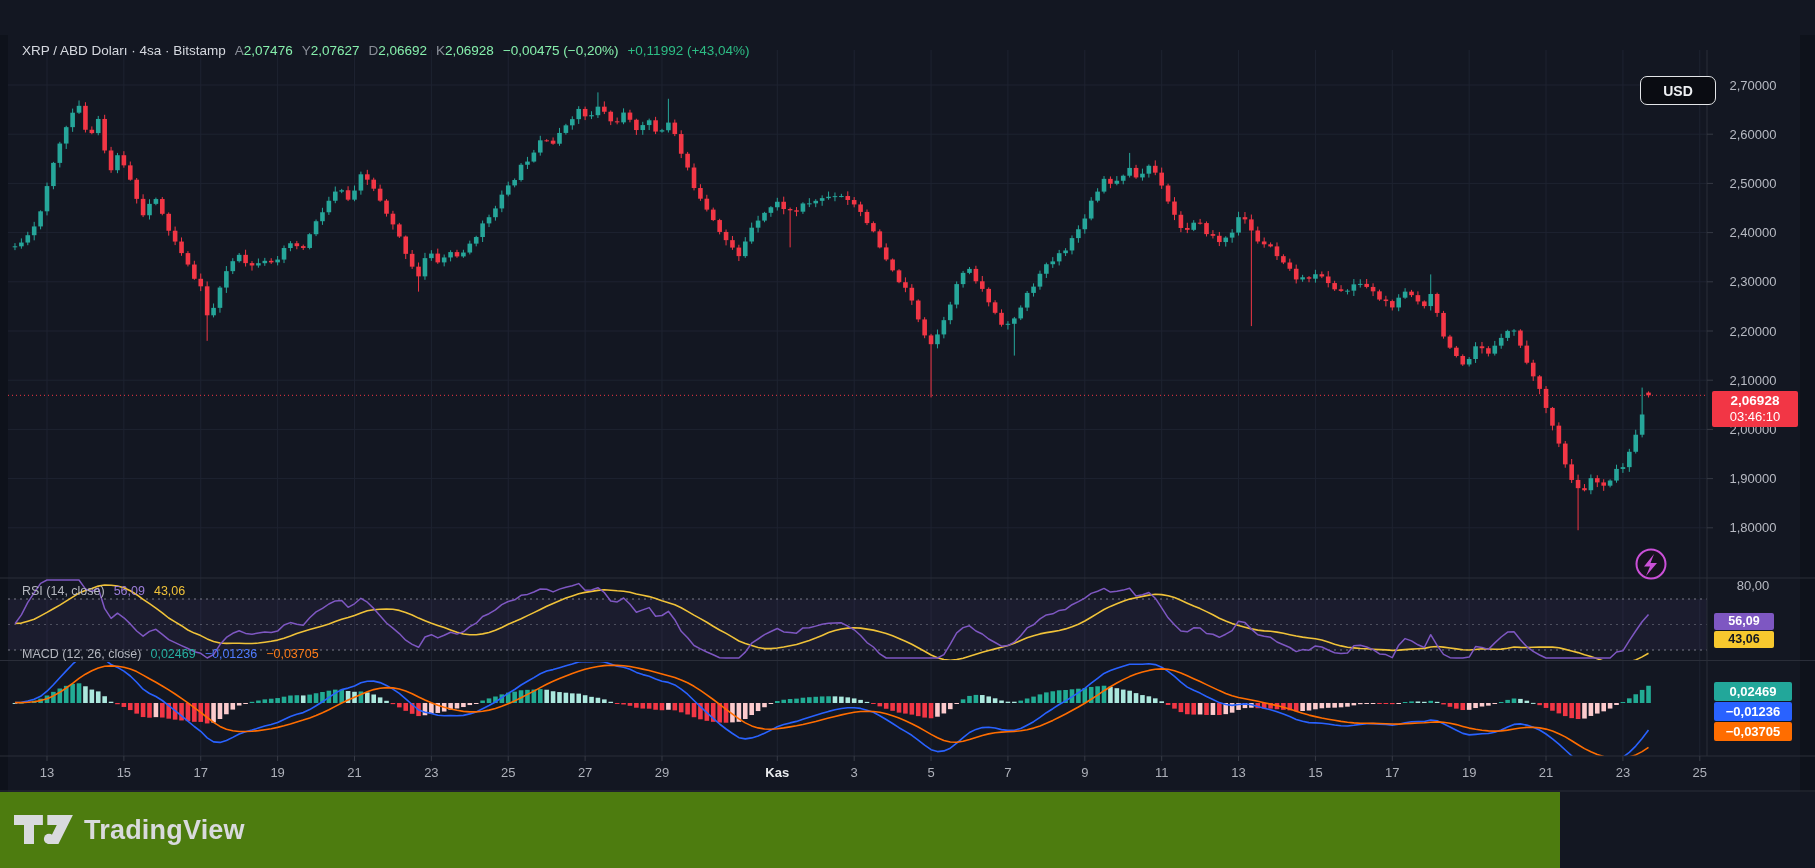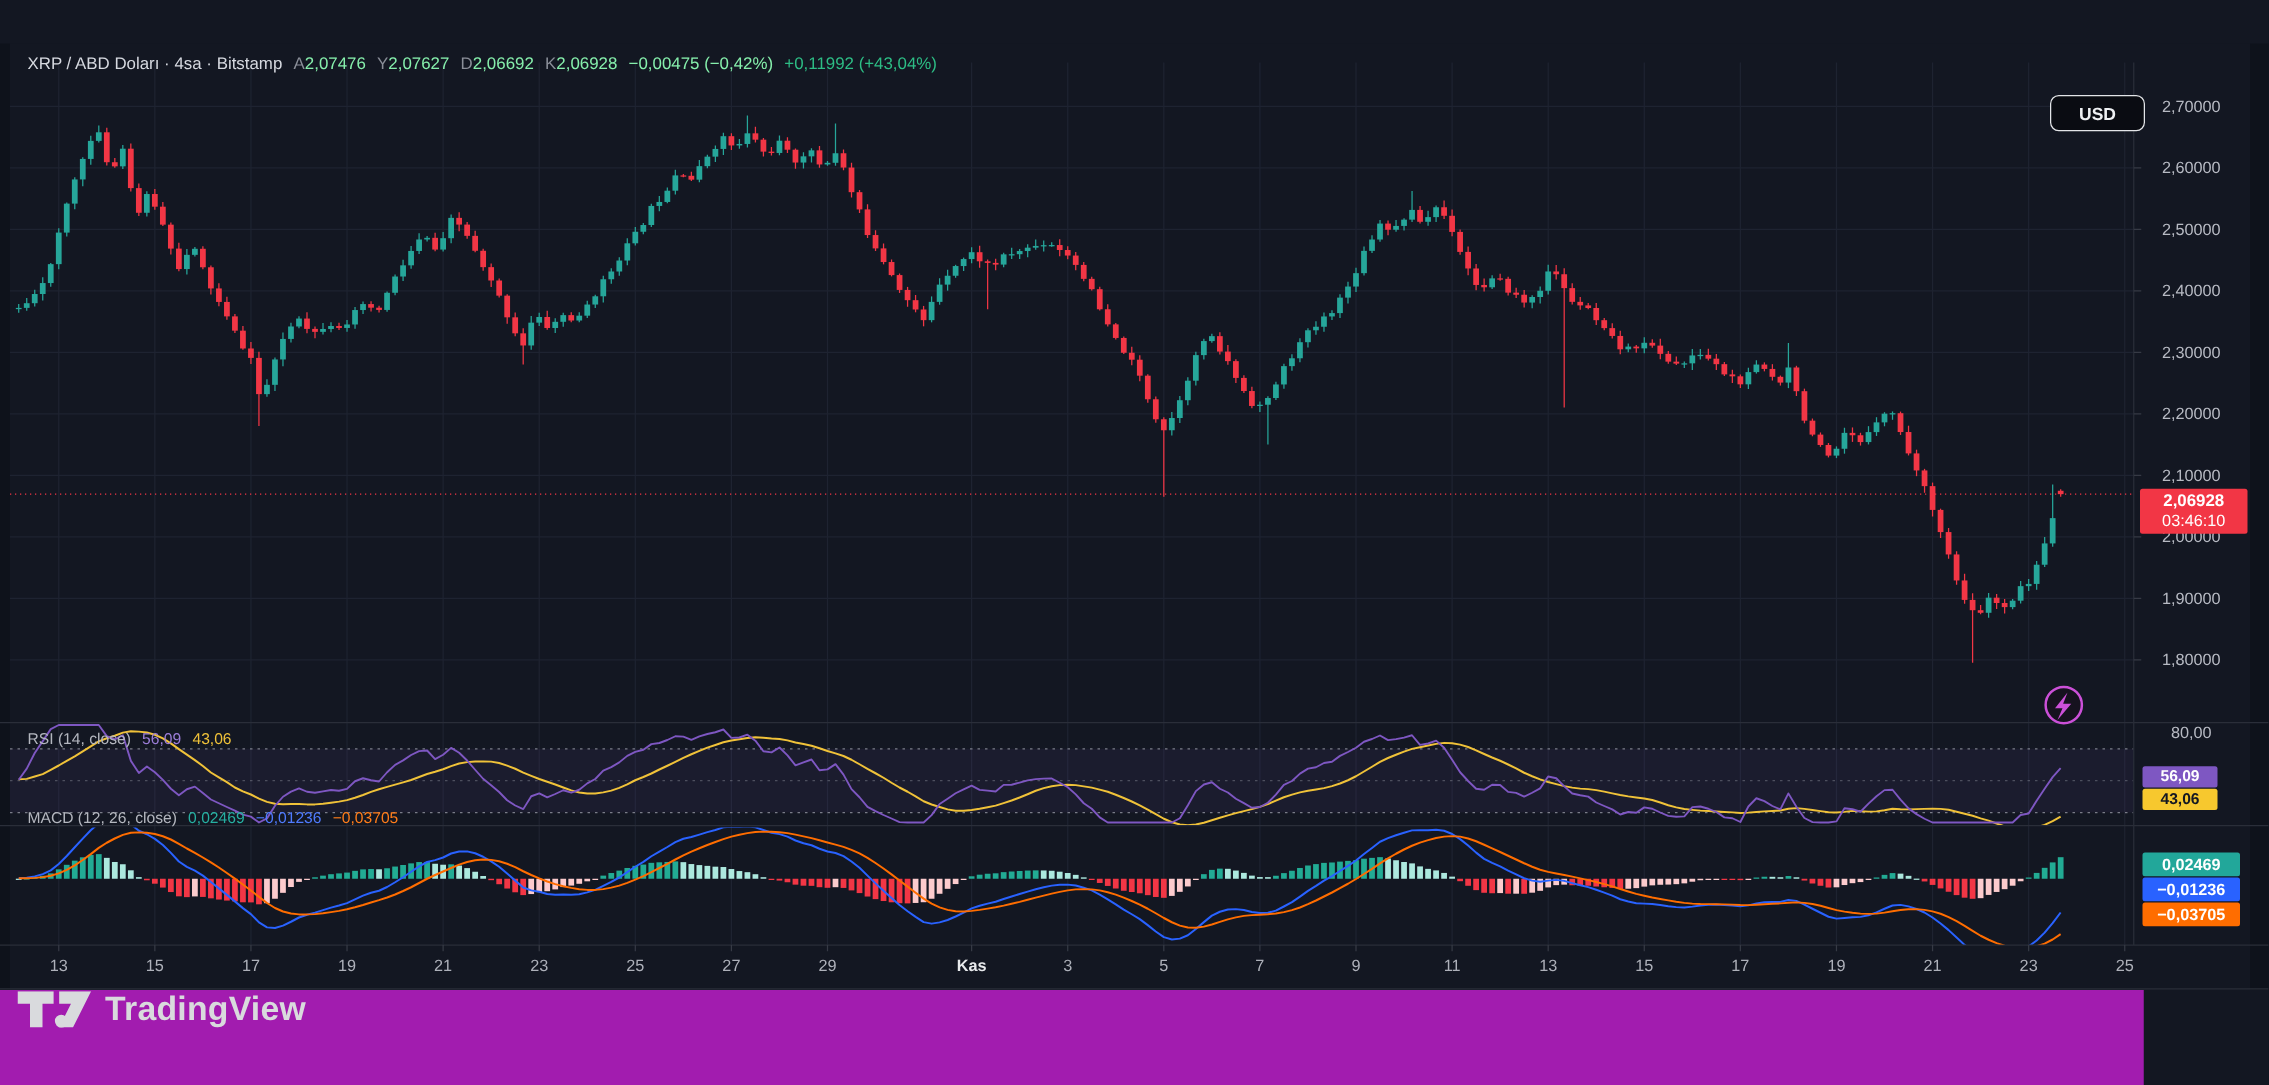--- a/index.html
+++ b/index.html
@@ -40,40 +40,40 @@
   
   .pane-title{position:absolute;left:22px;display:flex;gap:9px;font-size:12.5px;color:#b4b7bf;z-index:5;white-space:nowrap;text-align:right;}
   #rsi-title{top:549px;}
   #macd-title{top:612px;}
   .pane-title .purple{color:#9b7dd8;}
   .pane-title .yellow{color:#f0c239;}
   .pane-title .teal{color:#26b0a2;}
   .pane-title .blue{color:#4f7bff;}
   .pane-title .orange{color:#ff7d1a;}
   
-  #footer{position:absolute;left:0;top:792px;width:1715px;height:76px;background:#a21caf;display:flex;align-items:flex-start;}
+  #footer{position:absolute;left:0;top:792px;width:1560px;height:76px;background:#4d7c0f;display:flex;align-items:center;}
   #tv-logo{display:flex;align-items:center;margin-left:14px;gap:10px;}
   #tv-logo .brand{color:#d9dadd;font-size:27px;font-weight:700;letter-spacing:.2px;}
 </style>
 </head>
 <body>
 <div id="app">
 
 
   <div id="chart">
     <div class="edge-strip" style="left:0;"></div>
     <div class="edge-strip" style="left:1800px;width:15px;"></div>
 
     <div id="legend">
       <span>XRP / ABD Doları · 4sa · Bitstamp</span>
       <span class="pair"><span class="dim">A</span><b class="red">2,07476</b></span>
       <span class="pair"><span class="dim">Y</span><b class="red">2,07627</b></span>
       <span class="pair"><span class="dim">D</span><b class="red">2,06692</b></span>
       <span class="pair"><span class="dim">K</span><b class="red">2,06928</b></span>
-      <span class="red">−0,00475 (−0,42%)</span>
+      <span class="red">−0,00475 (−0,20%)</span>
       <span class="grn">+0,11992 (+43,04%)</span>
     </div>
 
     <div id="usd-btn">USD</div>
 
     <div id="rsi-title" class="pane-title">
       <span>RSI (14, close)</span>
       <span class="purple">56,09</span>
       <span class="yellow">43,06</span>
     </div>

